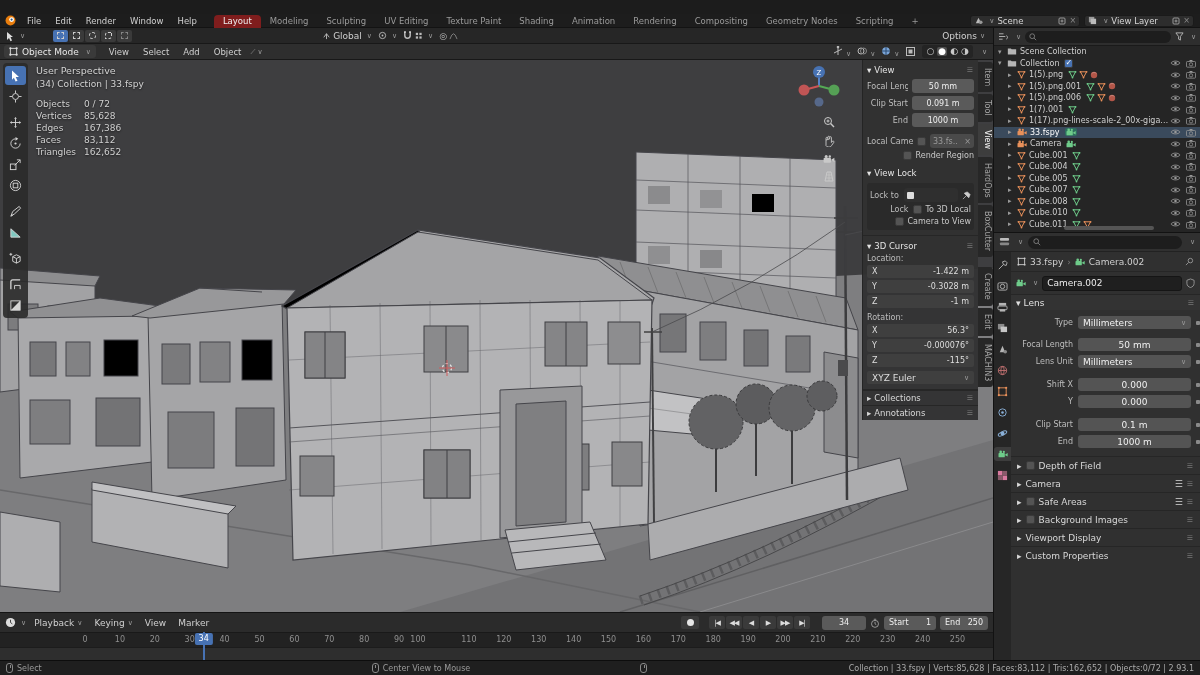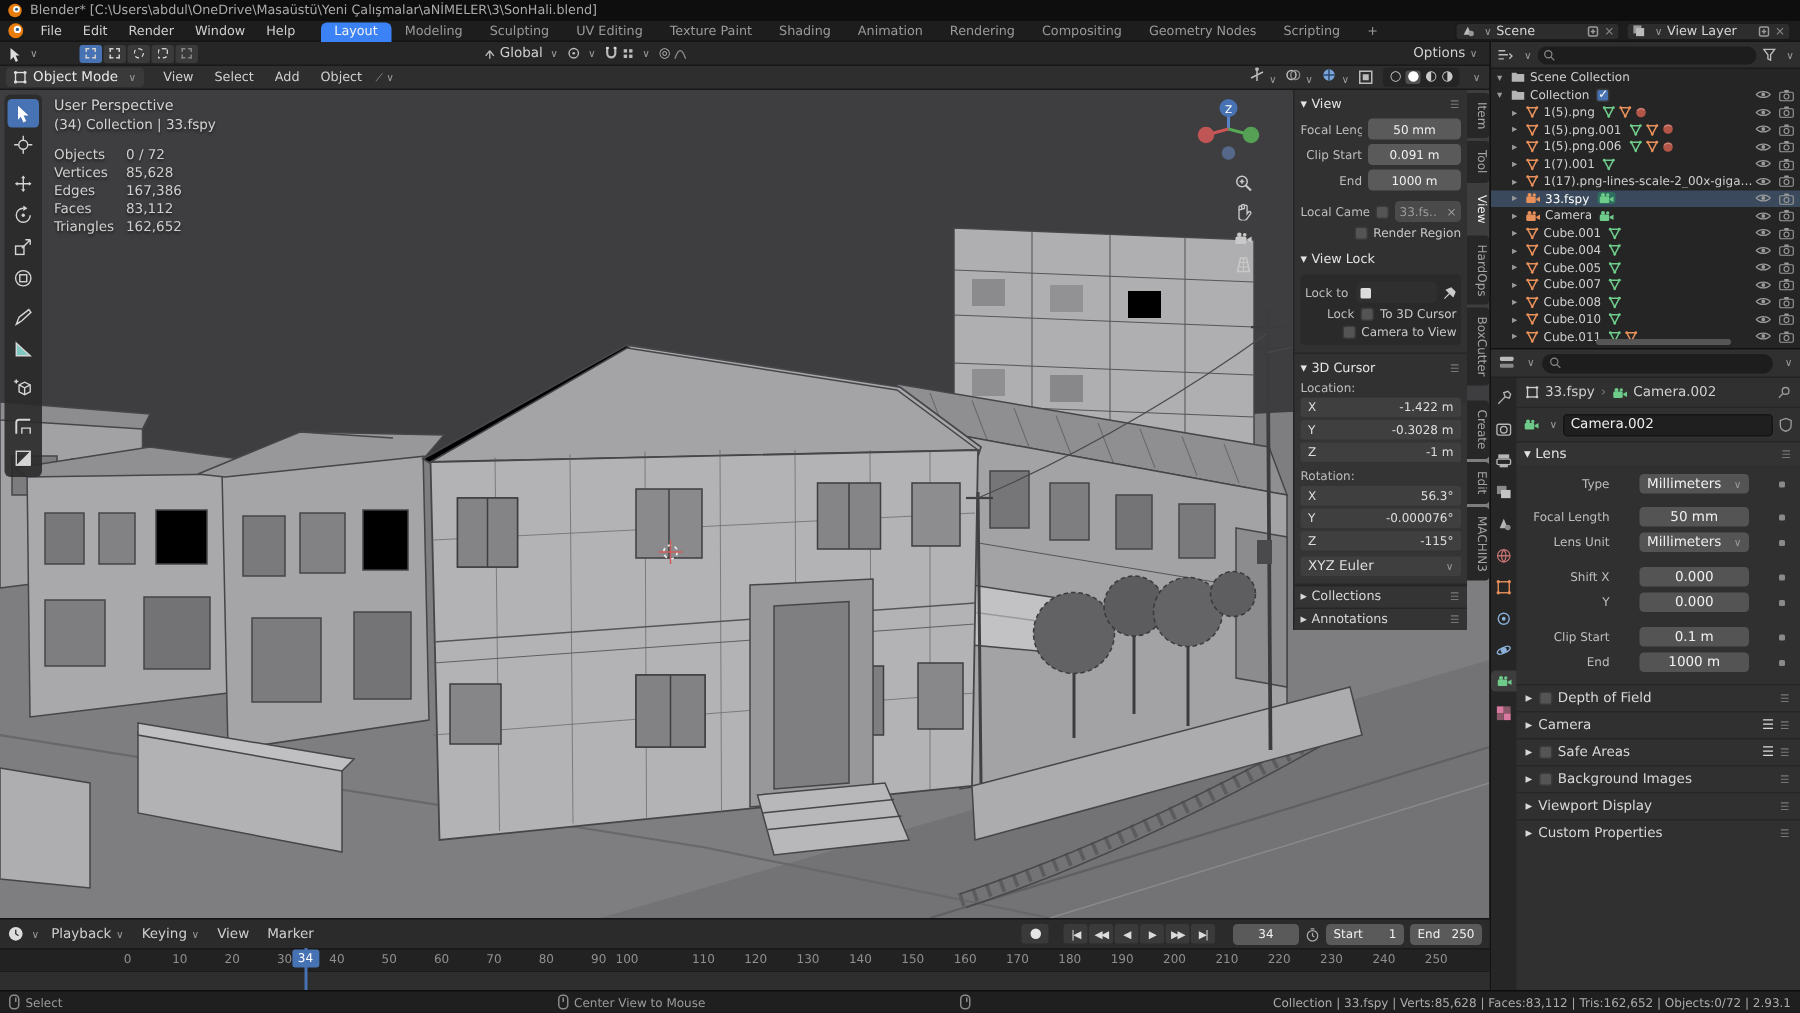--- a/index.html
+++ b/index.html
@@ -20,21 +20,21 @@
   
   #titlebar { position:absolute; left:0; top:0; width:1200px; height:14px; background:#0e0e0e; display:flex; align-items:center; padding-left:5px; gap:5px; }
   #titlebar .t { color:#ababab; font-size:8.5px; white-space:nowrap; }
 
   
   #menubar { position:absolute; left:0; top:14px; width:1200px; height:14px; background:#1d1d1d; display:flex; align-items:center; border-bottom:1px solid #131313; }
   #menus { display:flex; align-items:center; margin-left:4px; }
   #menus .m { padding:0 7px; color:#d0d0d0; font-size:8.5px; cursor:default; }
   #tabs { display:flex; align-items:flex-end; height:14px; margin-left:10px; flex:1; overflow:hidden; }
   #tabs .tab { padding:1px 9px 2px; color:#9a9a9a; font-size:8.5px; white-space:nowrap; border-radius:4px 4px 0 0; }
-  #tabs .tab.active { background:#3b82f6; color:#f0f0f0; }
+  #tabs .tab.active { background:#7f1d1d; color:#f0f0f0; }
   #scenebar { display:flex; align-items:center; gap:4px; padding-right:6px; }
   .scfield { display:flex; align-items:center; background:#2d2d2d; border:1px solid #1a1a1a; border-radius:3px; height:12px; padding:0 3px; gap:3px; }
   .scfield .nm { color:#d5d5d5; font-size:8.5px; min-width:58px; }
   .scfield .x { color:#8a8a8a; font-size:8px; }
 
   
   #toolrow { position:absolute; left:0; top:28px; width:993px; height:16px; background:#262626; border-bottom:1px solid #181818; display:flex; align-items:center; }
   .selmode { display:flex; gap:1px; margin-left:28px; }
   .selmode .sm { width:15px; height:12px; background:#3a3a3a; border-radius:2px; display:flex; align-items:center; justify-content:center; }
   .selmode .sm.active { background:#4772b3; }
@@ -113,21 +113,21 @@
   #propsearch { flex:1; height:13px; background:#1d1d1d; border-radius:7px; display:flex; align-items:center; padding:0 5px; gap:3px; color:#8a8a8a; }
   #proptabs { position:absolute; left:0; top:19px; width:17px; bottom:0; background:#262626; display:flex; flex-direction:column; align-items:center; padding-top:6px; gap:7px; }
   #proptabs .pt { width:17px; height:14px; display:flex; align-items:center; justify-content:center; }
   #proptabs .pt.active { background:#3d3d3d; border-radius:3px 0 0 3px; }
   #propbody { position:absolute; left:17px; top:19px; right:0; bottom:0; }
   #breadcrumb { display:flex; align-items:center; gap:4px; height:20px; padding:0 6px; color:#d0d0d0; border-bottom:1px solid #262626; }
   #datablock { display:flex; align-items:center; gap:4px; height:22px; padding:0 5px; }
   #dbname { flex:1; height:15px; background:#1f1f1f; border:1px solid #151515; border-radius:3px; display:flex; align-items:center; padding:0 4px; color:#ececec; }
   .phdr { display:flex; align-items:center; gap:3px; height:16px; padding:0 5px; color:#e2e2e2; border-top:1px solid #262626; background:#333333; }
   .phdr .hl { flex:1; }
-  .prow { display:flex; align-items:center; height:17px; padding:0 10px 0 0; gap:20px; }
+  .prow { display:flex; align-items:center; height:17px; padding:0 0 0 0; gap:5px; }
   .prow .lb { width:62px; text-align:right; color:#bdbdbd; flex:none; font-size:8px; }
   .prow .wid { flex:1; }
   .prow .dot { width:4px; height:4px; background:#8a8a8a; border-radius:1px; flex:none; }
   .wsel { background:#545454; border-radius:3px; height:13px; display:flex; align-items:center; justify-content:space-between; padding:0 5px; color:#f0f0f0; }
   .wnum { background:#545454; border-radius:3px; height:13px; display:flex; align-items:center; justify-content:center; color:#f0f0f0; }
   .ppanel { display:flex; align-items:center; gap:4px; height:18px; padding:0 6px; color:#d8d8d8; border-top:1px solid #262626; }
   .ppanel .hl { flex:1; }
 
   
   #timeline { position:absolute; left:0; top:612px; width:993px; height:48px; background:#2b2b2b; border-top:1px solid #141414; }
@@ -150,30 +150,20 @@
   #statusbar .hint { display:flex; align-items:center; gap:4px; }
   #statusright { margin-left:auto; padding-right:6px; color:#ababab; }
   .mouseico { width:7px; height:10px; border:1px solid #8a8a8a; border-radius:3px; position:relative; flex:none; }
   .mouseico:after { content:""; position:absolute; left:50%; top:1px; width:1px; height:3px; background:#8a8a8a; }
 </style>
 </head>
 <body>
 
 <div id="app">
 
-  <div id="titlebar">
-    <span class="ico">
-      <svg width="10" height="10" viewBox="0 0 10 10">
-          <circle cx="5" cy="5" r="4.5" fill="#e87d0d"></circle>
-          <circle cx="6" cy="4.2" r="2.2" fill="#fff"></circle>
-          <circle cx="6" cy="4.2" r="1" fill="#265787"></circle>
-        </svg>
-    </span>
-    <span class="t">Blender* [C:\Users\abdul\OneDrive\Masaüstü\Yeni Çalışmalar\aNİMELER\3\SonHali.blend]</span>
-  </div>
 
   <div id="menubar">
     <span class="ico" style="margin-left:5px">
       <svg width="11" height="11" viewBox="0 0 10 10">
           <circle cx="5" cy="5" r="4.5" fill="#e87d0d"></circle>
           <circle cx="6" cy="4.2" r="2.2" fill="#fff"></circle>
           <circle cx="6" cy="4.2" r="1" fill="#265787"></circle>
         </svg>
     </span>
     <div id="menus">
@@ -694,21 +684,21 @@
               </span>
             <span class="ico">
                 <svg width="9" height="9" viewBox="0 0 10 10">
                   <path d="M1 9L5 5M5 5L7.5 7.5L9 4L6 1L2.5 2.5Z" stroke="#ccc" fill="#ccc" stroke-width=".8"></path>
                 </svg>
               </span>
             </div>
           <div class="fr">
               <span class="lb">Lock</span>
               <span class="chk"></span>
-              <span style="color:#c8c8c8;font-size:8px">To 3D Cursor</span>
+              <span style="color:#c8c8c8;font-size:8px">To 3D Local</span>
             </div>
           <div class="fr">
               <span class="lb"></span>
               <span class="chk"></span>
               <span style="color:#c8c8c8;font-size:8px">Camera to View</span>
             </div>
         </div>
       </div>
       <div class="np">
         <div class="hdr">

